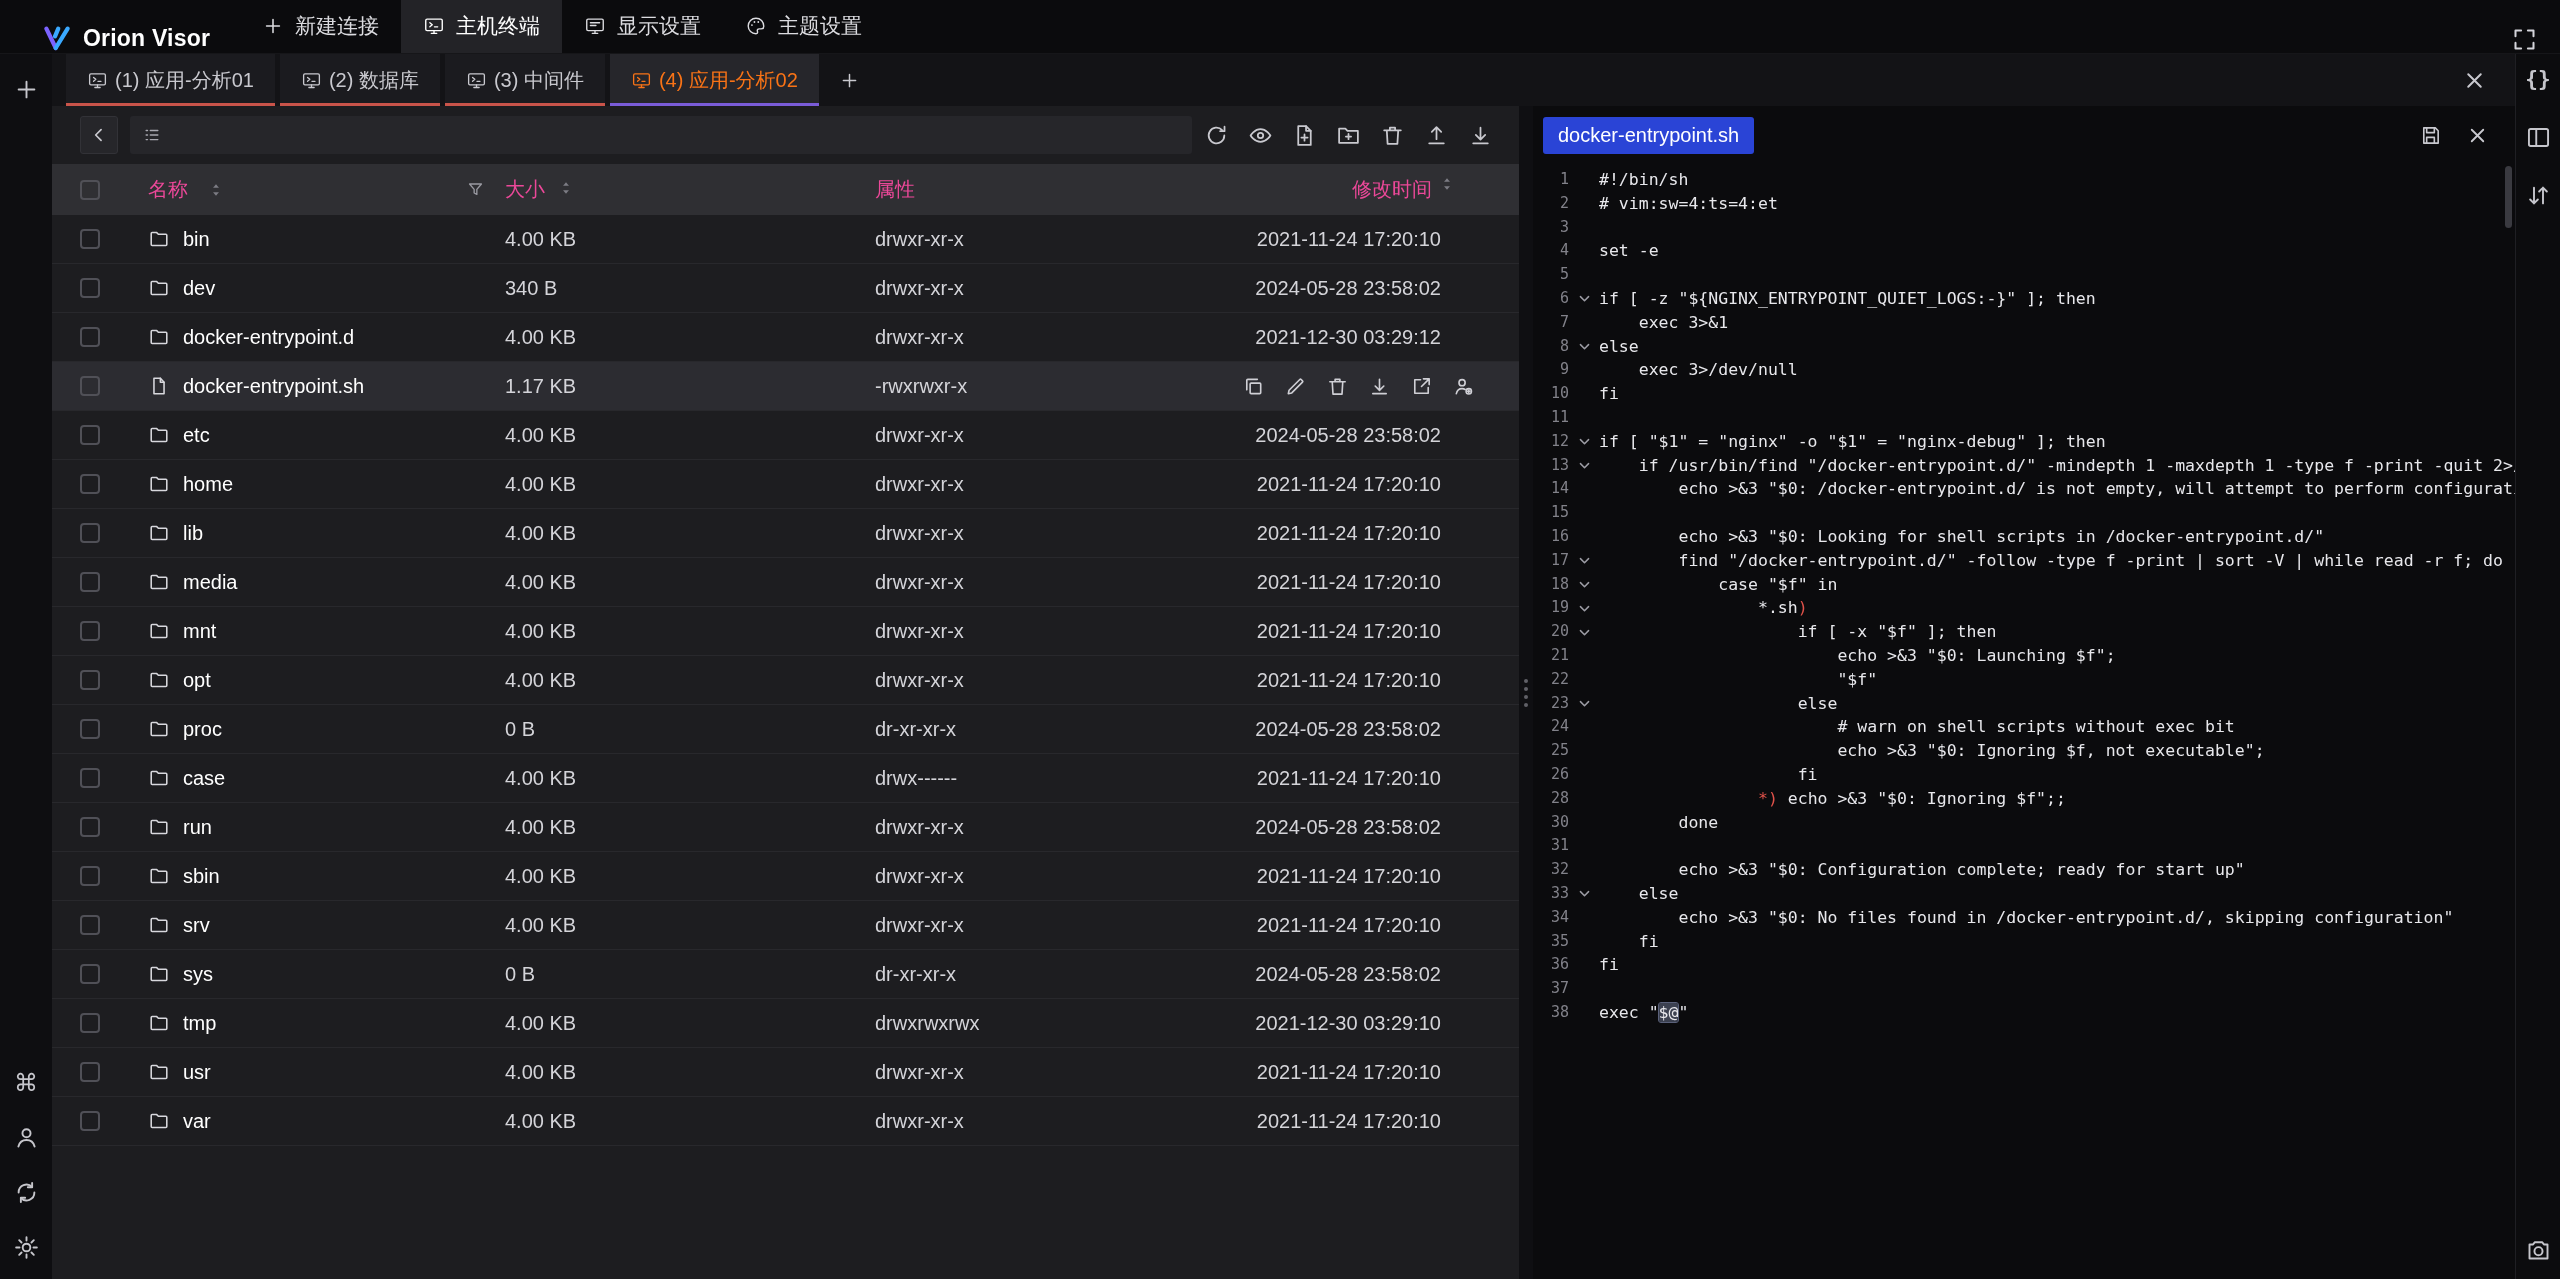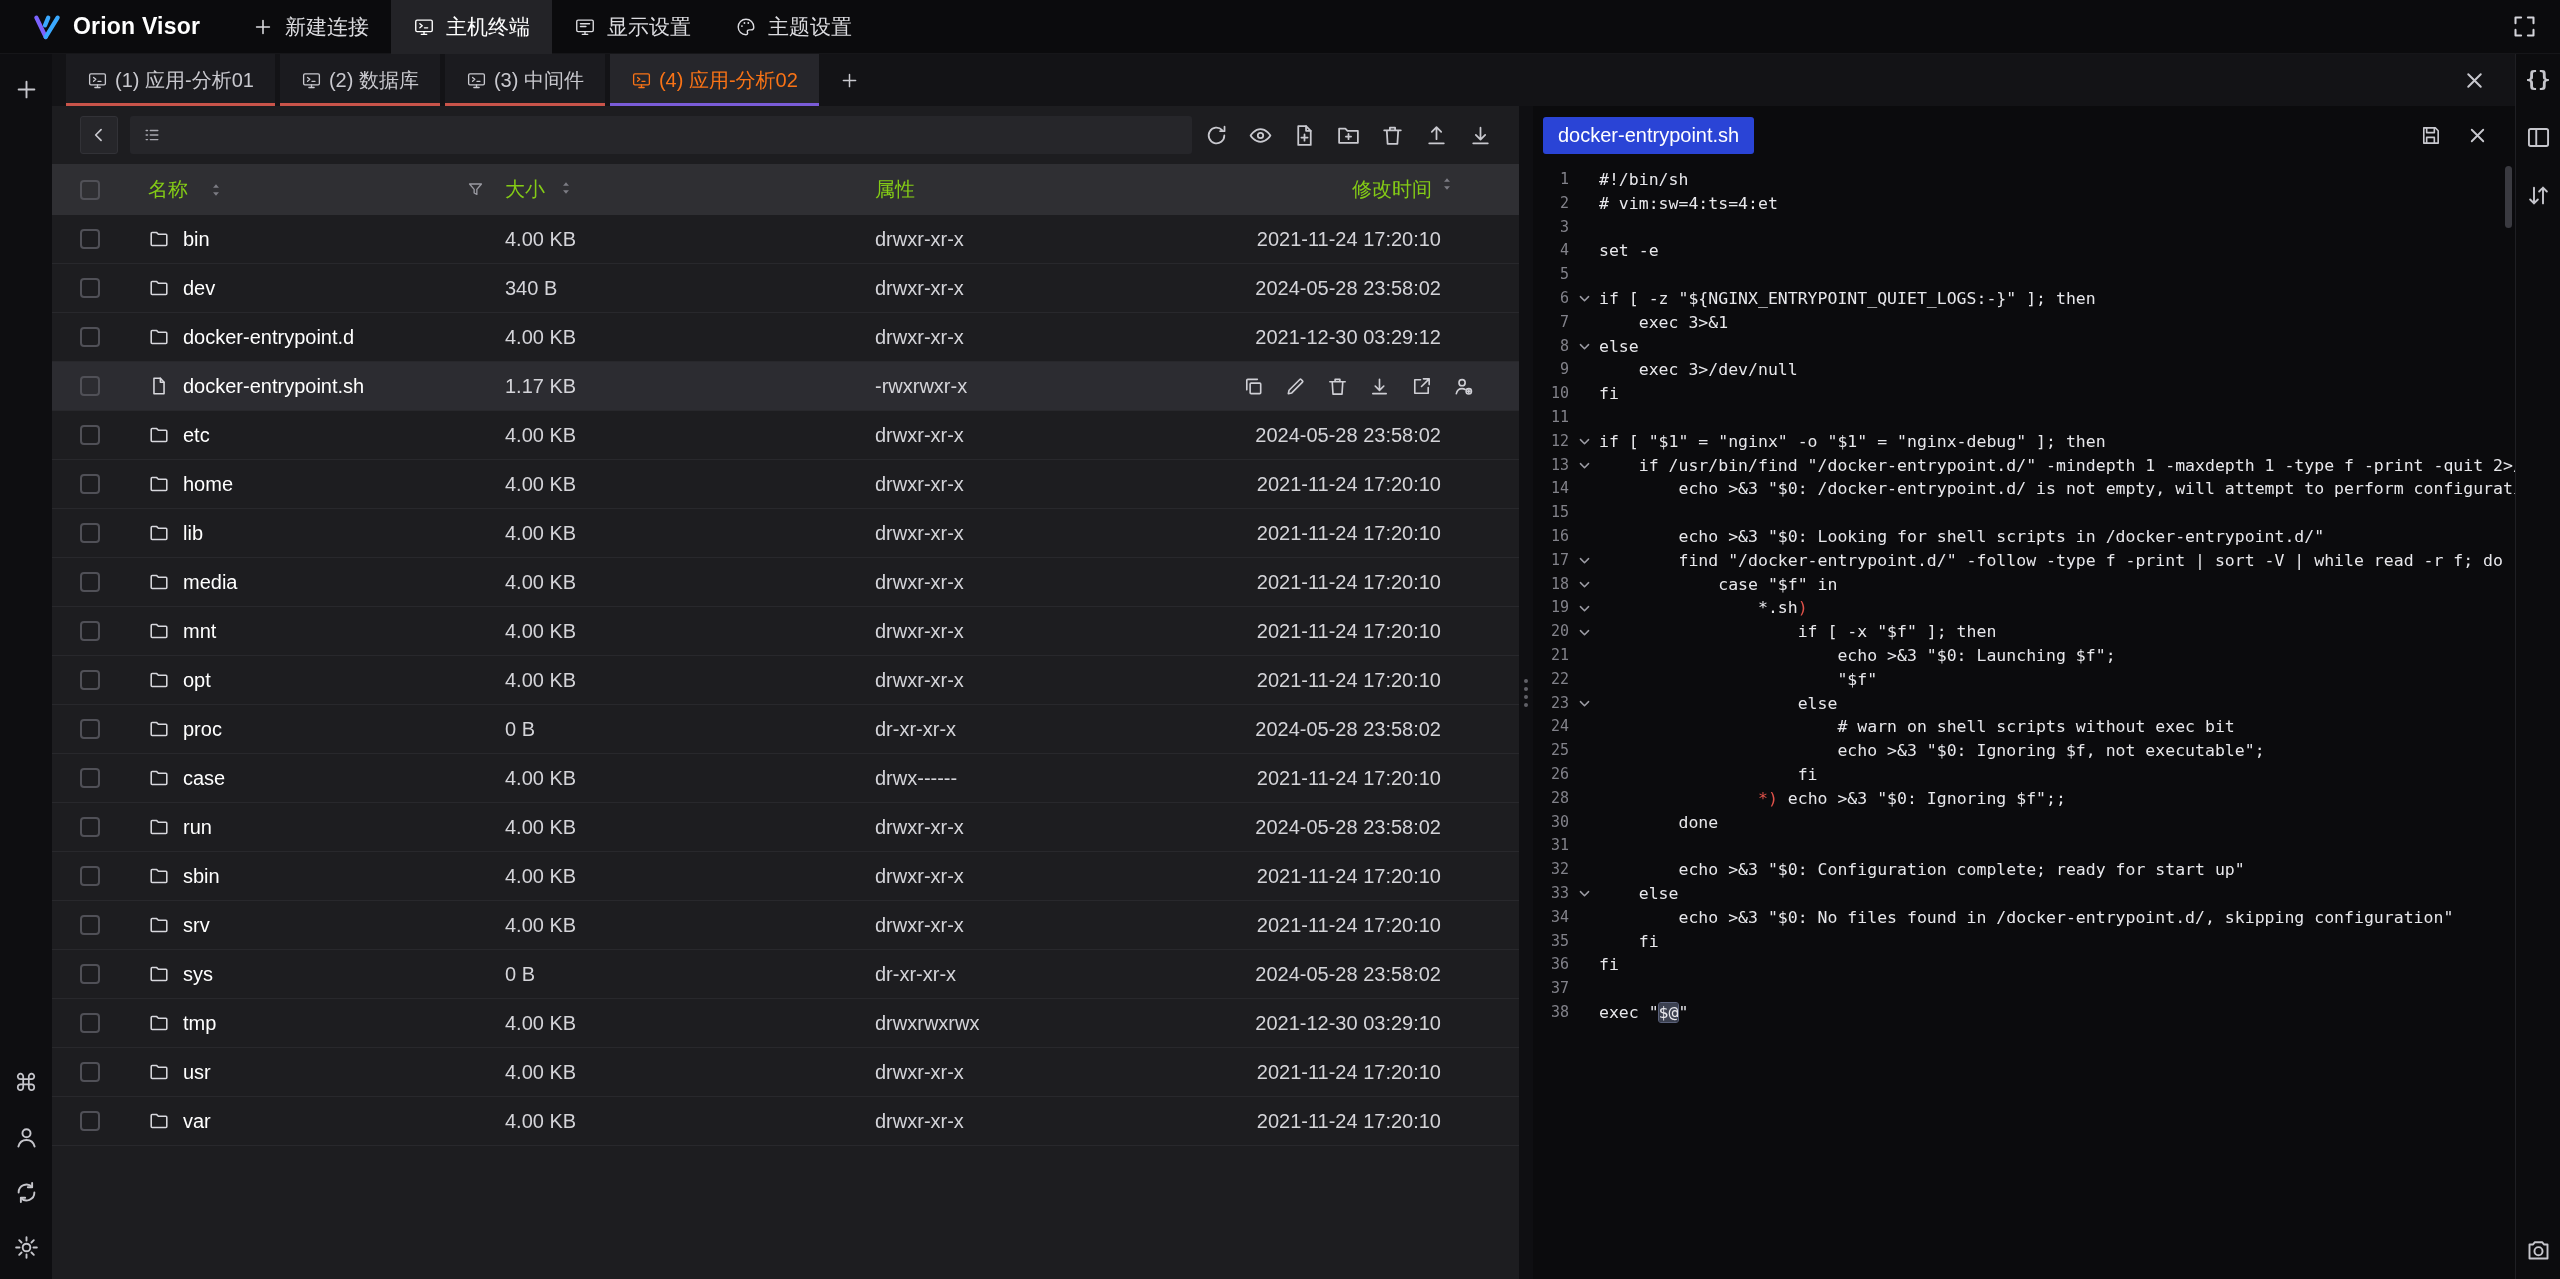--- a/index.html
+++ b/index.html
@@ -1,22 +1,22 @@
 <!DOCTYPE html>
 <html><head>
 <meta charset="utf-8">
 <style>
   * { margin:0; padding:0; box-sizing:border-box; }
   html,body { width:2560px; height:1279px; background:#0b0b0d; overflow:hidden;
     font-family:"Liberation Sans","DejaVu Sans",sans-serif; color:#e4e4e8; }
   .app { position:relative; width:2560px; height:1279px; display:flex; flex-direction:column; }
 
   
-  .topnav { flex:0 0 54px; height:54px; background:#0b0b0d; display:flex; align-items:center;
-    padding-left:32px; border-bottom:1px solid #161619; }
+  .topnav { flex:0 0 54px; height:54px; background:#0b0b0d; display:flex; align-items:flex-end;
+    padding-left:42px; border-bottom:1px solid #161619; }
   .brand { display:flex; align-items:center; gap:11px; margin-right:30px; }
   .brand-text { font-size:23px; font-weight:bold; color:#ffffff; letter-spacing:.2px; }
   .nav-items { display:flex; align-items:stretch; height:54px; }
   .nav-item { height:54px; display:flex; align-items:center; gap:11px; padding:0 22px;
     font-size:21px; color:#dcdce0; cursor:pointer; }
   .nav-item.active { background:#232327; color:#ffffff; }
   .nav-item .ic { width:22px; height:22px; }
   .nav-right { margin-left:auto; padding-right:22px; display:flex; align-items:center; }
   .nav-right .ic { width:27px; height:27px; color:#d4d4da; cursor:pointer; }
 
@@ -52,21 +52,21 @@
   .back-btn { width:38px; height:38px; background:#26262a; border:1px solid #323237; border-radius:3px;
     display:flex; align-items:center; justify-content:center; color:#c9c9cf; cursor:pointer; flex:0 0 auto; }
   .back-btn .ic { width:20px; height:20px; }
   .path-input { width:1090px; height:38px; background:#26262a; border-radius:3px; display:flex;
     align-items:center; padding:0 12px; gap:10px; color:#bfbfc6; font-size:19px; cursor:text; }
   .path-input .ic { width:20px; height:20px; color:#a8a8b0; cursor:pointer; }
   .toolbar-icons { margin-left:auto; display:flex; align-items:center; gap:19px; color:#c9c9cf; }
   .toolbar-icons .ic { width:25px; height:25px; cursor:pointer; }
 
   .t-header, .t-row { display:grid; grid-template-columns:76px 377px 370px 330px 1fr; align-items:center; }
-  .t-header { flex:0 0 51px; height:51px; background:#2f2f33; font-size:20px; color:#84cc16; }
+  .t-header { flex:0 0 51px; height:51px; background:#2f2f33; font-size:20px; color:#ec4899; }
   .t-body { flex:1; overflow:hidden; }
   .t-row { height:49px; border-bottom:1px solid #28282c; font-size:20px; color:#d4d4d9; position:relative; cursor:pointer; }
   .t-row.hovered { background:#2c2c31; }
   .c-check { display:flex; justify-content:center; }
   .checkbox { width:20px; height:20px; border:2px solid #505057; border-radius:4px; display:inline-block; cursor:pointer; }
   .c-name { display:flex; align-items:center; gap:13px; padding-left:20px; min-width:0; }
   .c-name .fic { width:22px; height:22px; color:#d8d8dd; flex:0 0 auto; }
   .fname { color:#ffffff; white-space:nowrap; }
   .hdr-label { display:inline-flex; align-items:center; }
   .sorter { width:16px; height:16px; color:#7c7c84; margin-left:7px; cursor:pointer; }

